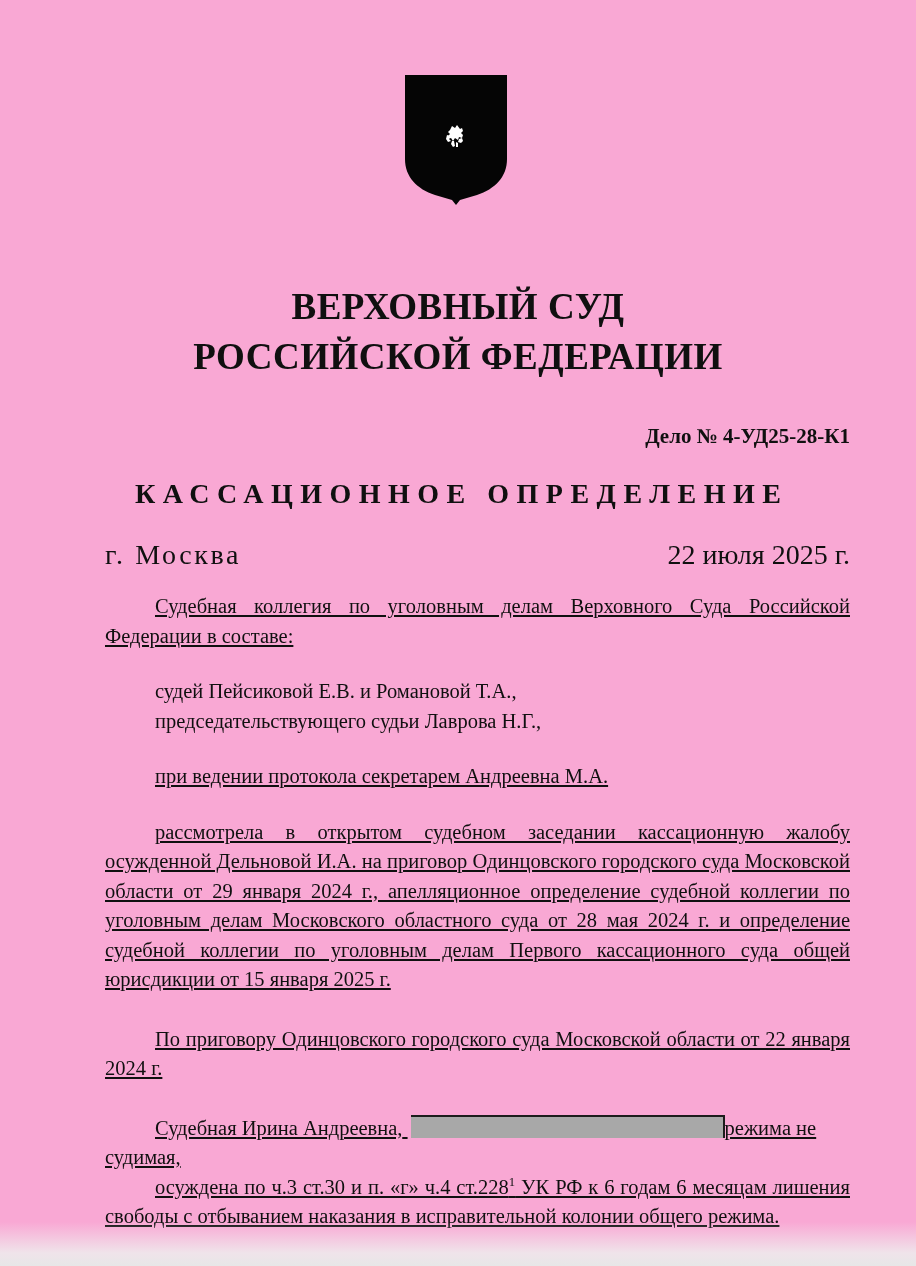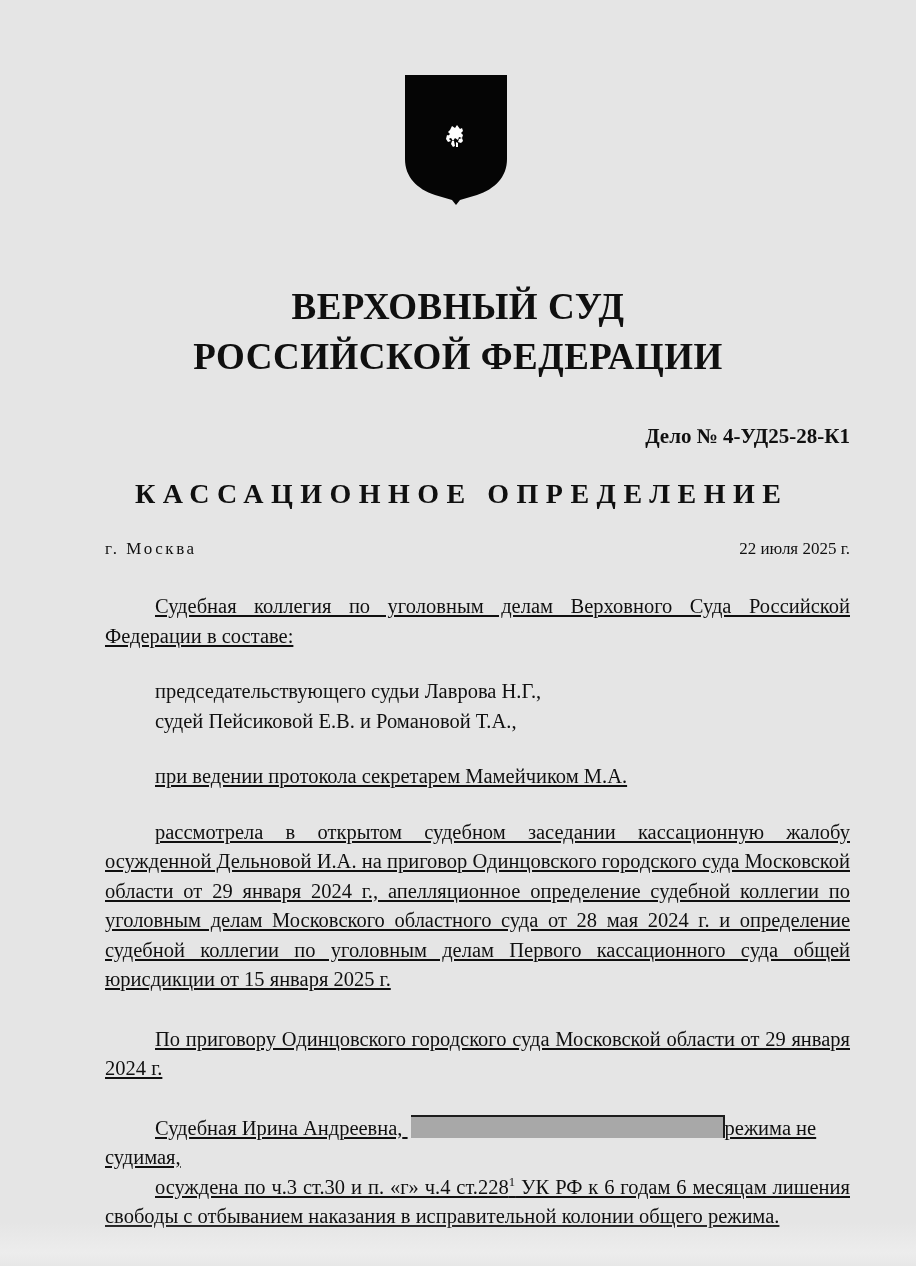--- a/index.html
+++ b/index.html
@@ -14,21 +14,21 @@
     position: relative;
     overflow: hidden;
     font-family: "Liberation Serif", "DejaVu Serif", serif;
     color: #101010;
     -webkit-font-smoothing: antialiased;
   }
 
   .page {
     position: absolute;
     inset: 0;
-    background: #e5e5e5;
+    background: #f9a8d4;
     padding: 8px;
   }
 
   
   .page-bottom-shade {
     position: absolute;
     left: 0;
     right: 0;
     bottom: 0;
     height: 44px;
@@ -82,21 +82,21 @@
   }
 
   .place-date {
     position: absolute;
     left: 105px;
     right: 66px;
     top: 539px;
     display: flex;
     justify-content: space-between;
     align-items: flex-start;
-    font-size: 17px;
+    font-size: 28px;
   }
   .place-date .city { letter-spacing: 2.6px; }
 
   
   .body-text {
     position: absolute;
     left: 105px;
     top: 592px;
     width: 745px;
     font-size: 20.5px;
@@ -169,35 +169,35 @@
     <span class="date">22 июля 2025 г.</span>
   </div>
 
   <div class="body-text">
 
     <p class="p-indent">Судебная коллегия по уголовным делам Верховного Суда Российской Федерации в составе:</p>
 
     <div class="gap-md"></div>
 
     <div class="judges">
+      <div>судей Пейсиковой Е.В. и  Романовой Т.А.,</div>
       <div>председательствующего судьи Лаврова Н.Г.,</div>
-      <div>судей Пейсиковой Е.В. и  Романовой Т.А.,</div>
     </div>
 
     <div class="gap-md"></div>
 
-    <p class="p-indent nowrap-line">при ведении протокола секретарем Мамейчиком М.А.</p>
+    <p class="p-indent nowrap-line">при ведении протокола секретарем Андреевна М.А.</p>
 
     <div class="gap-md"></div>
 
     <p class="p-indent">рассмотрела в открытом судебном заседании кассационную жалобу осужденной Дельновой И.А. на приговор Одинцовского городского суда Московской области от 29 января 2024 г., апелляционное определение судебной коллегии по уголовным делам Московского областного суда от 28 мая 2024 г. и определение судебной коллегии по уголовным делам Первого кассационного суда общей юрисдикции от 15 января 2025 г.</p>
 
     <div class="gap-lg"></div>
 
-    <p class="p-indent">По приговору Одинцовского городского суда Московской области от 29 января 2024 г.</p>
+    <p class="p-indent">По приговору Одинцовского городского суда Московской области от 22 января 2024 г.</p>
 
     <div class="gap-lg"></div>
 
     <p class="defendant-line">
       <span>Судебная Ирина Андреевна,</span>
       <span class="redaction"></span><span>режима не</span>
     </p>
     <p>судимая,</p>
 
     <p class="p-indent"><span>осуждена по ч.3 ст.30 и п. «г» ч.4 ст.228</span><sup class="art">1</sup><span> УК РФ к 6 годам 6 месяцам лишения свободы с отбыванием наказания в исправительной колонии общего режима.</span></p>

